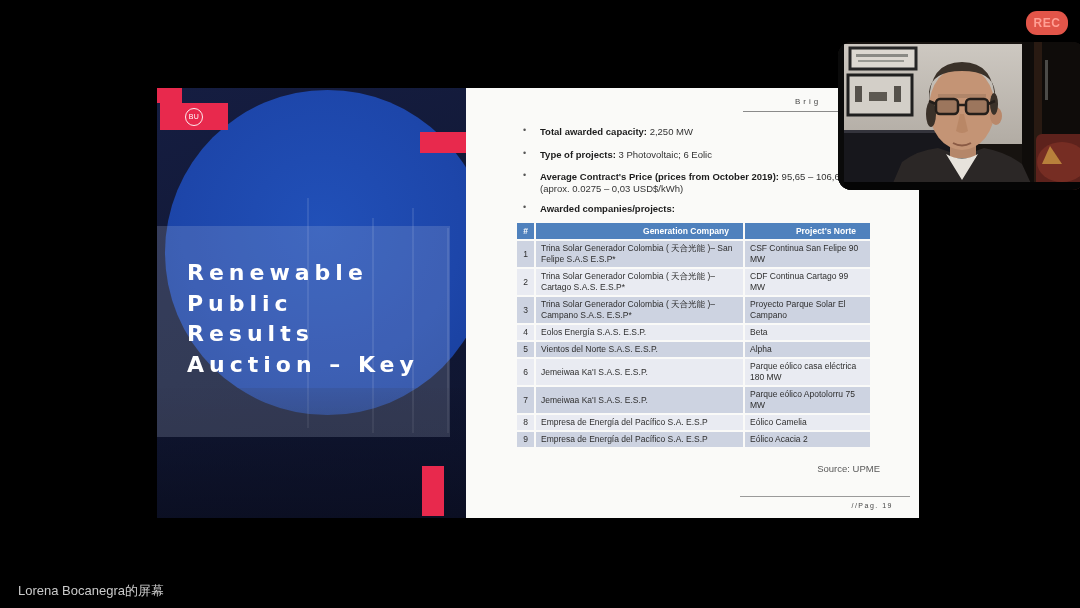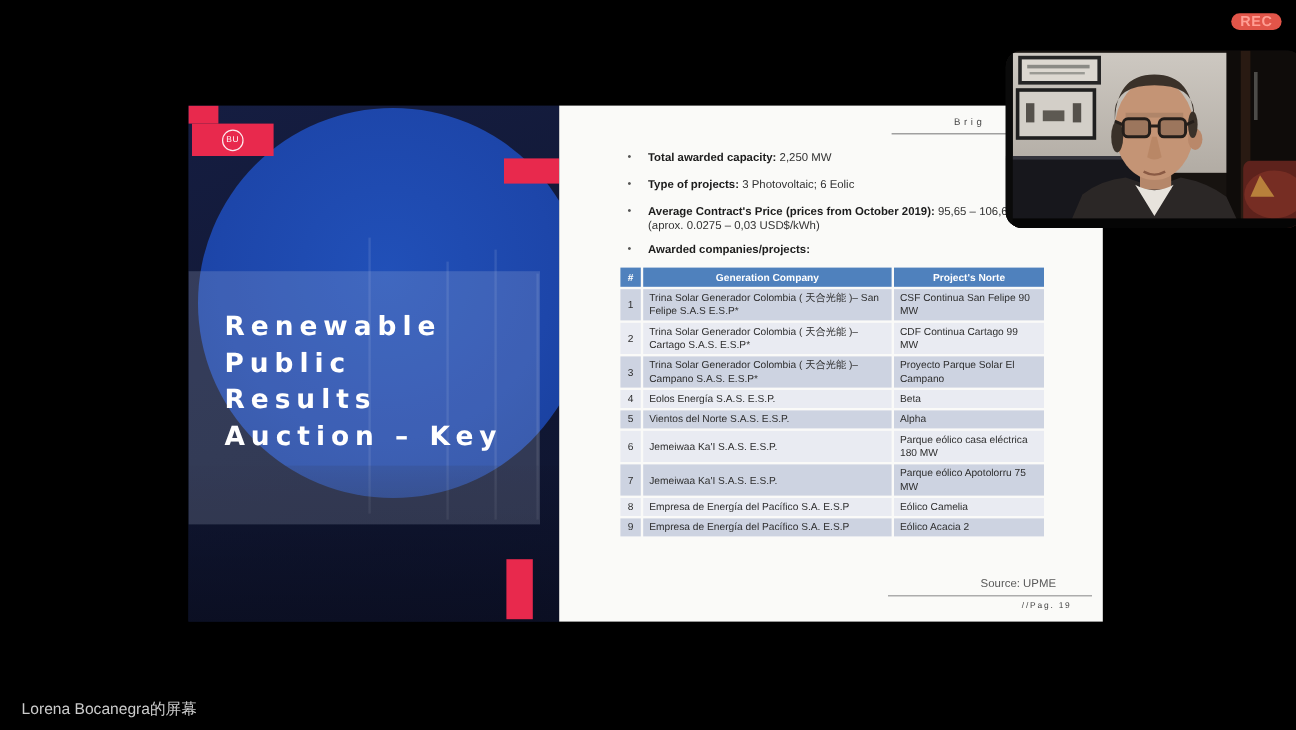--- a/index.html
+++ b/index.html
@@ -40,37 +40,37 @@
 
   .bullets { position:absolute; left:55px; top:0; width:340px; font-size:9.5px; color:#333; }
   .bullet { position:absolute; padding-left:19px; white-space:nowrap; line-height:11.5px; }
   .bullet .dot { position:absolute; left:2px; top:-1px; color:#555; font-size:9px; }
   .bullet b { color:#1c1c1c; }
   .b1 { top:38px; } .b2 { top:61px; } .b3 { top:83px; } .b4 { top:115px; }
 
   table.ptable { position:absolute; left:49px; top:133px; width:357px;
           border-collapse:separate; border-spacing:2px; table-layout:fixed;
           font-size:8.5px; color:#2e2e2e; }
-  .ptable th { background:#4f81bd; color:#ffffff; font-weight:bold; text-align:center;
-          padding:3px 2px; line-height:10px; }
+  .ptable th { background:#4f81bd; color:#ffffff; font-weight:bold; text-align:right;
+          padding:3px 14px; line-height:10px; }
   .ptable th.cnum, .ptable td.cnum { text-align:center; padding:2px 1px; }
   .ptable td { padding:2px 5px; line-height:11px; vertical-align:middle; }
   .ptable tbody tr:nth-child(odd) td { background:#cdd3e1; }
   .ptable tbody tr:nth-child(even) td { background:#e9ebf2; }
 
-  .source { position:absolute; right:39px; top:393px; font-size:9.5px; color:#595959; }
+  .source { position:absolute; right:39px; top:375px; font-size:9.5px; color:#595959; }
   .rule-bottom { position:absolute; left:274px; top:408px; width:170px; height:1px; background:#9a9a9a; }
   .pagenum { position:absolute; right:26px; top:414px; font-size:7px; letter-spacing:1.5px; color:#444; }
 
   
   .webcam { position:absolute; left:838px; top:42px; width:248px; height:148px;
             border-radius:14px; overflow:hidden; background:#101010; z-index:5; }
 
   
-  .rec { position:absolute; left:1026px; top:11px; width:42px; height:14px; border-radius:11px;
+  .rec { position:absolute; left:1026px; top:11px; width:42px; height:24px; border-radius:11px;
          background:#e25549; color:#ff9f94; font-size:12px; font-weight:bold;
          display:flex; align-items:center; justify-content:center; letter-spacing:0.5px; z-index:6; }
 
   
   .share-label { position:absolute; left:18px; top:582px; font-size:13px; color:#cbcbcb; z-index:4; }
 </style>
 </head>
 <body>
 
 <div class="slide">

